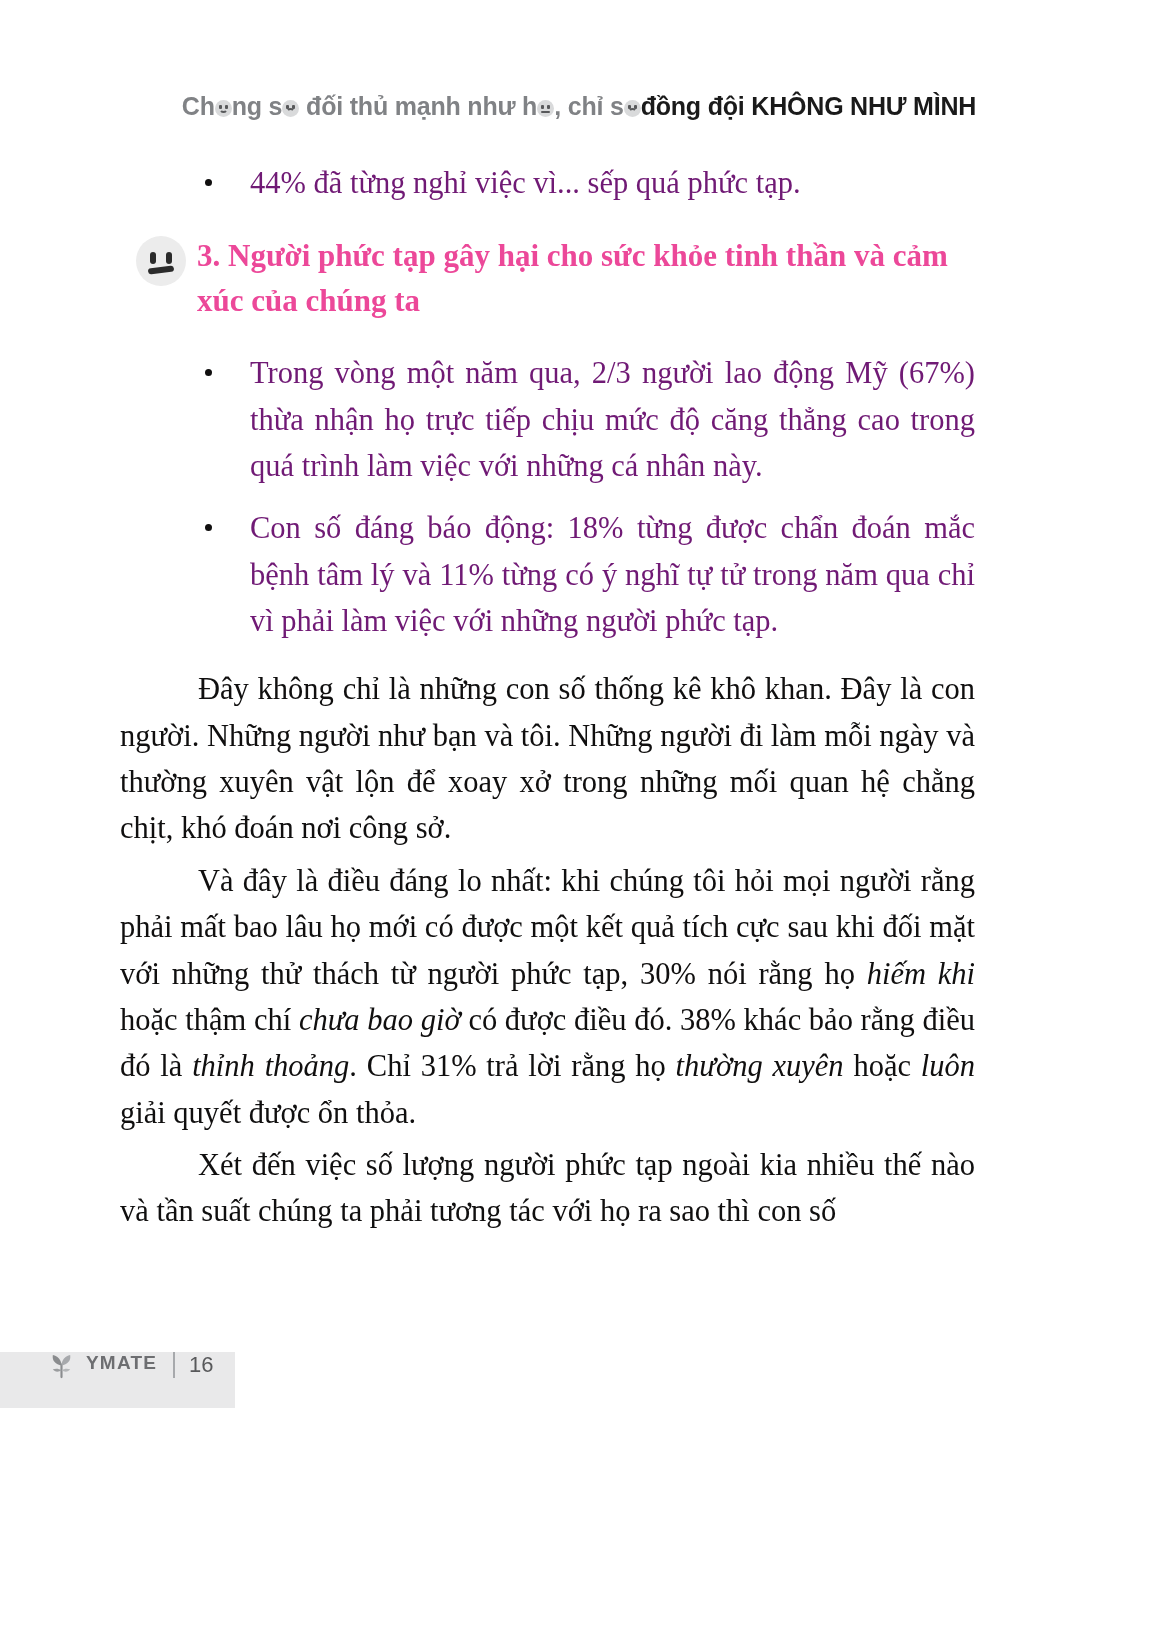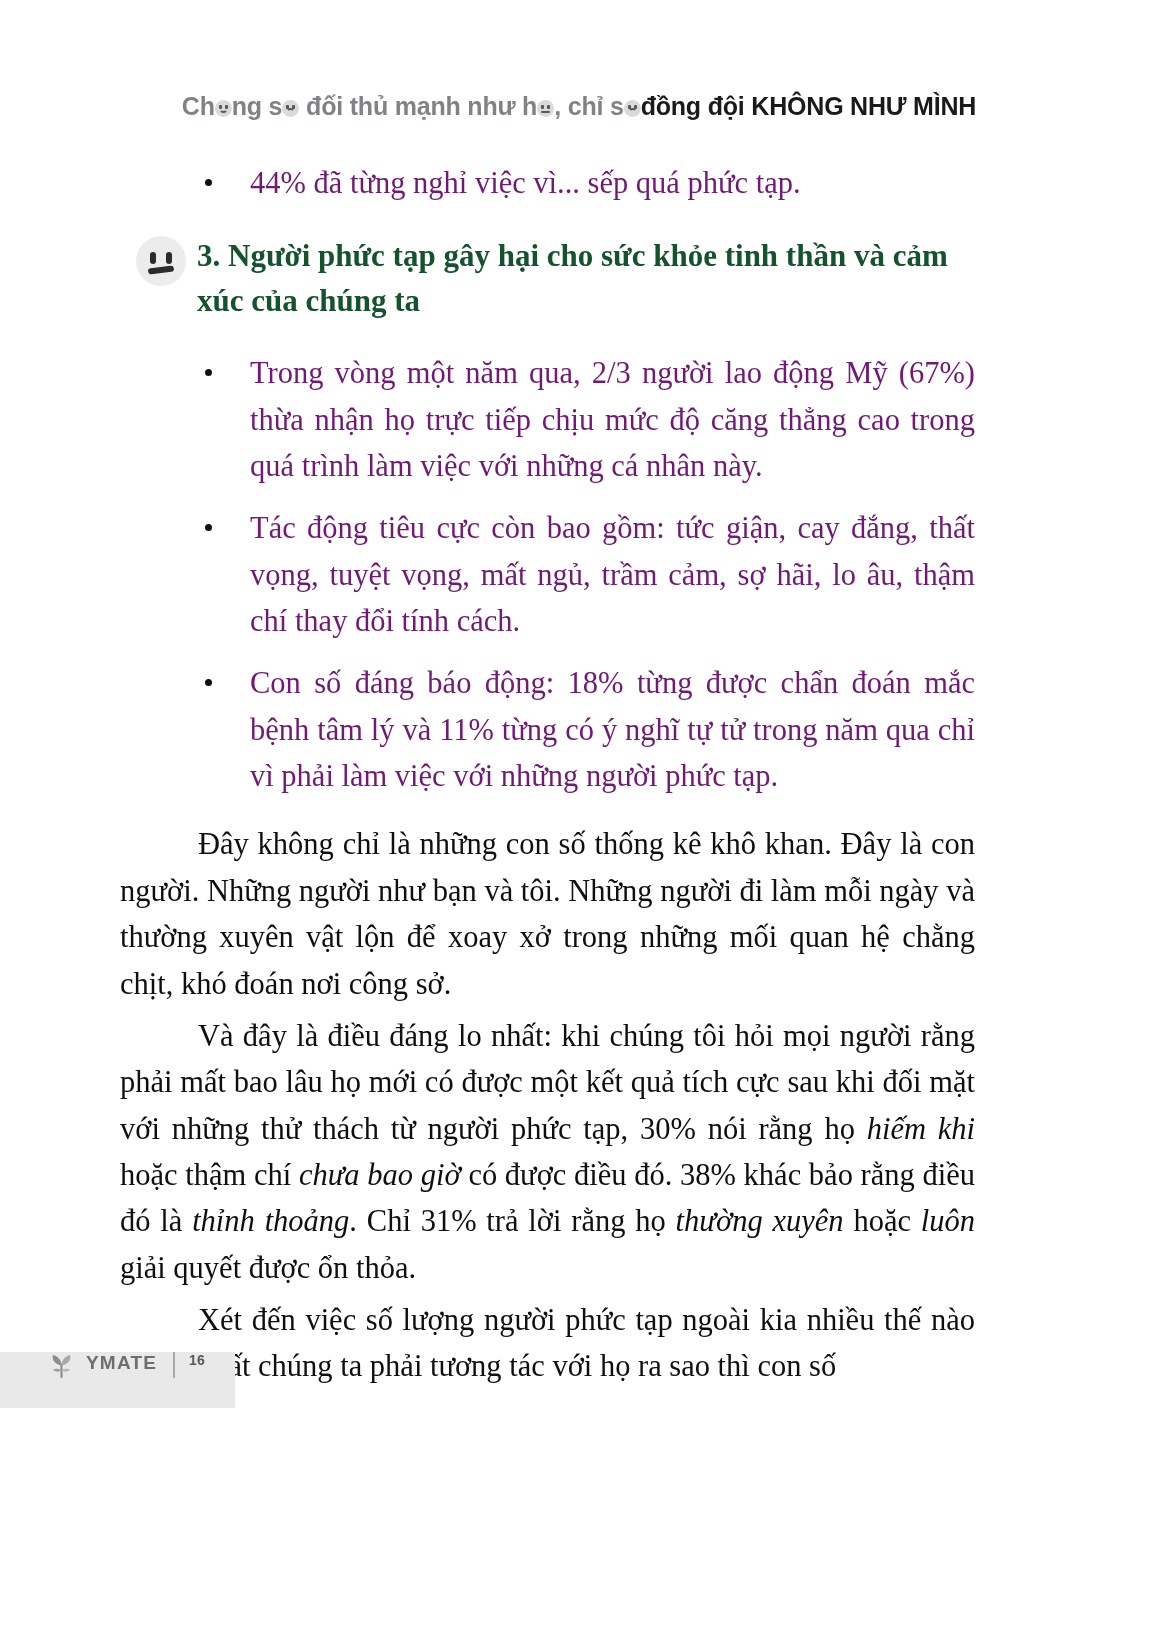--- a/index.html
+++ b/index.html
@@ -111,21 +111,21 @@
   }
   .bullet-row.single {
     text-align: left;
   }
 
   .section-heading {
     position: relative;
     font-size: 31px;
     font-weight: bold;
     line-height: 1.45;
-    color: #14532d;
+    color: #ec4899;
     padding-left: 77px;
     margin-top: 28px;
     margin-bottom: 26px;
     text-indent: 0;
   }
   .heading-emoji {
     position: absolute;
     left: 16px;
     top: 2px;
     width: 50px;
@@ -194,22 +194,22 @@
     letter-spacing: 1.2px;
   }
   .vdiv {
     width: 2px;
     height: 26px;
     background: #a7a9ac;
     margin: 0 14px 0 16px;
   }
   .page-num {
     font-family: "Liberation Sans", "DejaVu Sans", sans-serif;
-    font-weight: bold;
-    font-size: 14px;
+    font-weight: normal;
+    font-size: 22px;
     color: #58595b;
   }
 </style>
 </head>
 <body>
 
 <div class="page">
 
   <div class="running-header">
     <span class="hdr-grey">Ch</span><span class="inline-emoji smile"><span class="mouth"></span></span><span class="hdr-grey">ng s</span><span class="inline-emoji frown"><span class="mouth"></span></span><span class="hdr-grey"> đối thủ mạnh như h</span><span class="inline-emoji"><span class="mouth"></span></span><span class="hdr-grey">, chỉ s</span><span class="inline-emoji frown"><span class="mouth"></span></span><span class="hdr-black">đồng đội KHÔNG NHƯ MÌNH</span>
@@ -228,24 +228,20 @@
         <span class="eye right"></span>
         <span class="flat-mouth"></span>
       </span>
       <span>3. Người phức tạp gây hại cho sức khỏe tinh thần và cảm xúc của chúng ta</span>
     </div>
 
     <div class="bullet-block">
       <div class="bullet-row">
         <span class="dot"></span>
         <span>Trong vòng một năm qua, 2/3 người lao động Mỹ (67%) thừa nhận họ trực tiếp chịu mức độ căng thẳng cao trong quá trình làm việc với những cá nhân này.</span>
-      </div>
-      <div class="bullet-row">
-        <span class="dot"></span>
-        <span>Tác động tiêu cực còn bao gồm: tức giận, cay đắng, thất vọng, tuyệt vọng, mất ngủ, trầm cảm, sợ hãi, lo âu, thậm chí thay đổi tính cách.</span>
       </div>
       <div class="bullet-row">
         <span class="dot"></span>
         <span>Con số đáng báo động: 18% từng được chẩn đoán mắc bệnh tâm lý và 11% từng có ý nghĩ tự tử trong năm qua chỉ vì phải làm việc với những người phức tạp.</span>
       </div>
     </div>
 
     <p class="body-para">Đây không chỉ là những con số thống kê khô khan. Đây là con người. Những người như bạn và tôi. Những người đi làm mỗi ngày và thường xuyên vật lộn để xoay xở trong những mối quan hệ chằng chịt, khó đoán nơi công sở.</p>
 
     <p class="body-para"><span>Và đây là điều đáng lo nhất: khi chúng tôi hỏi mọi người rằng phải mất bao lâu họ mới có được một kết quả tích cực sau khi đối mặt với những thử thách từ người phức tạp, 30% nói rằng họ </span><em class="ital">hiếm khi</em><span> hoặc thậm chí </span><em class="ital">chưa bao giờ</em><span> có được điều đó. 38% khác bảo rằng điều đó là </span><em class="ital">thỉnh thoảng</em><span>. Chỉ 31% trả lời rằng họ </span><em class="ital">thường xuyên</em><span> hoặc </span><em class="ital">luôn</em><span> giải quyết được ổn thỏa.</span></p>

